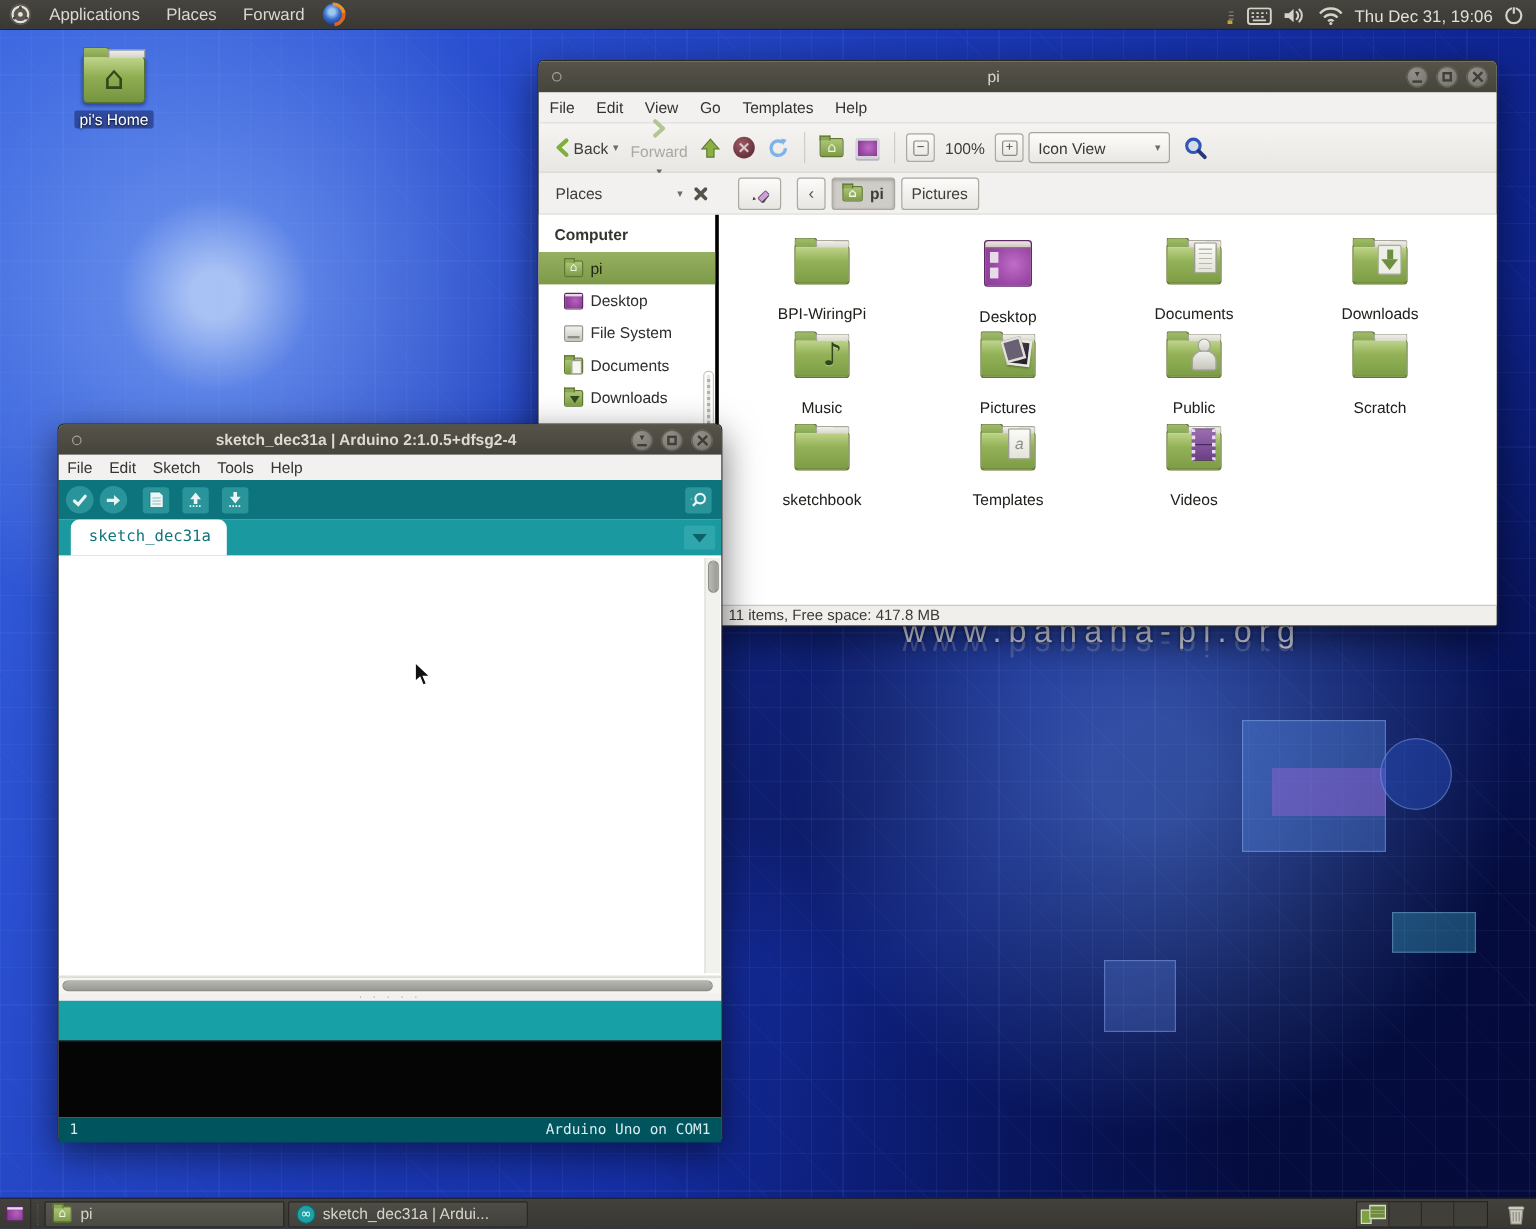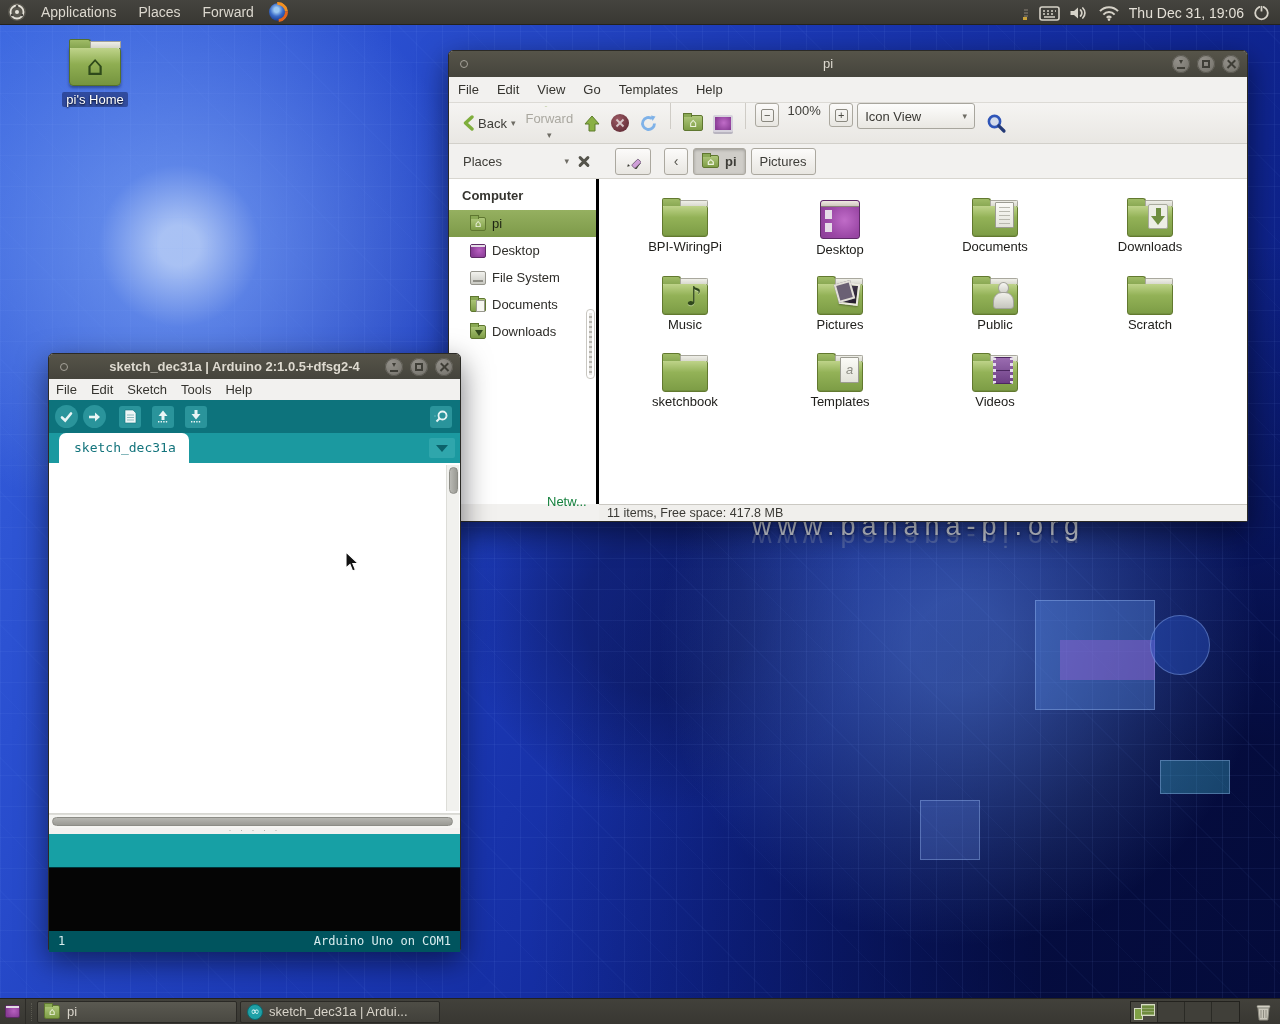--- a/index.html
+++ b/index.html
@@ -54,21 +54,21 @@
   .wb-min::before{content:"";position:absolute;left:7px;top:5px;border-left:2px solid transparent;border-right:2px solid transparent;border-top:4px solid #3f3e37;}
   .wb-max::after{content:"";position:absolute;inset:5px;border:2px solid #3f3e37;}
   .wb-close::before,.wb-close::after{content:"";position:absolute;left:3.5px;top:8px;width:11px;height:2.4px;background:#3f3e37;}
   .wb-close::before{transform:rotate(45deg);} .wb-close::after{transform:rotate(-45deg);}
   .menubar{position:absolute;left:0;right:0;display:flex;background:#f2f1ef;color:#35342f;font-size:13px;align-items:center;}
   .menubar .mi-item{padding:0 9px;}
 
   
   #fm{left:448px;top:50px;width:800px;height:472px;z-index:10;}
   #fm .menubar{top:26px;height:26px;border-bottom:1px solid #dcdad5;}
-  .fm-toolbar{position:absolute;left:0;right:0;top:52px;height:41px;display:flex;
+  .fm-toolbar{position:absolute;left:0;right:0;top:52px;height:41px;display:flex;align-items:center;
     background:linear-gradient(#f5f4f2,#e9e7e3);border-bottom:1px solid #d2d0ca;padding-left:8px;font-size:13px;color:#3e3d38;}
   .tbtn{display:flex;align-items:center;gap:4px;padding:3px 5px;border-radius:3px;}
   .caret{font-size:9px;color:#6e6c64;}
   .dis{color:#aaa8a0;flex-direction:column;}
   .vsep{width:1px;height:26px;background:#cfccc6;margin:0 7px;}
   .sqbtn{width:24px;height:24px;border:1px solid #aba89f;border-radius:3px;margin:0 2px;
     background:linear-gradient(#fcfbfa,#e8e6e1);display:flex;align-items:center;justify-content:center;}
   .zoomglyph{width:13px;height:13px;border:1px solid #8a887f;border-radius:2px;font-size:11px;line-height:11px;text-align:center;color:#4a4942;}
   .combo{width:118px;height:26px;border:1px solid #a8a69e;border-radius:3px;margin:0 6px 0 2px;
     background:linear-gradient(#fdfdfc,#e9e7e2);display:flex;align-items:center;padding:0 7px;font-size:13px;color:#3a3934;}
@@ -86,21 +86,21 @@
   .fm-body{position:absolute;left:0;right:0;top:128px;bottom:17px;background:#fff;}
   .fm-sidebar{position:absolute;left:0;top:0;bottom:0;width:150px;background:#fff;border-right:3px solid #000000;font-size:13px;color:#2e2d29;}
   .sb-header{font-weight:bold;padding:9px 0 7px 13px;color:#35342f;}
   .sb-item{height:27px;display:flex;align-items:center;padding-left:21px;}
   .sb-item.sel{background:linear-gradient(#95b060,#7d9a49);color:#1e2413;}
   .sb-scroll{position:absolute;right:1px;top:130px;width:9px;height:70px;background:#e8e6e2;border:1px solid #c9c7c1;border-radius:4px;
     background-image:repeating-linear-gradient(0deg,#b4b2ac 0 2px,transparent 2px 5px);background-clip:content-box;padding:3px 2px;}
   .sb-partial{position:absolute;left:98px;top:315px;color:#15803d;}
   .fm-files{position:absolute;left:151px;right:0;top:0;bottom:0;background:#fff;}
   .file-item{position:absolute;width:110px;text-align:center;font-size:13px;color:#21201d;}
-  .flabel{margin-top:3px;line-height:14px;}
+  .flabel{margin-top:18px;line-height:14px;}
   .fm-status{position:absolute;left:150px;right:0;bottom:0;height:17px;background:#f0efec;border-top:1px solid #cbc9c3;
     font-size:12.5px;color:#3b3a35;line-height:16px;padding-left:8px;}
 
   
   .fold{position:relative;width:46px;height:33px;margin:13px auto 3px;
     background:linear-gradient(180deg,#c2d68e 0%,#93b257 40%,#7c9c45 100%);
     border:1px solid #62792f;border-radius:2px 4px 3px 3px;
     box-shadow:inset 0 1px 0 rgba(255,255,255,.55), inset 0 -1px 0 rgba(0,0,0,.08);}
   .fold::before{content:"";position:absolute;top:-7px;left:-1px;width:17px;height:7px;
     background:linear-gradient(#9fbb66,#8aa954);border:1px solid #62792f;border-bottom:none;border-radius:2px 3px 0 0;}
@@ -142,21 +142,21 @@
   .mi-folder::before{content:"";position:absolute;top:-3px;left:-1px;width:7px;height:3px;background:#8aa954;border:1px solid #5f7730;border-bottom:none;}
   .mi .mg{position:absolute;left:0;right:0;top:-1px;text-align:center;font-size:10px;line-height:14px;color:#eef3e0;font-family:"DejaVu Sans",sans-serif;}
   .mi-desktop{background:radial-gradient(circle at 60% 45%,#b75fc0,#8a3d96 75%);border:1px solid #5e2a66;border-radius:2px;}
   .mi-desktop::before{content:"";position:absolute;left:0;right:0;top:0;height:2px;background:#e3dce5;}
   .mi-drive{background:linear-gradient(#f2f2ee,#c9c9c2);border:1px solid #96958d;border-radius:2px;}
   .mi-drive::after{content:"";position:absolute;left:2px;right:2px;bottom:2px;height:2px;background:#8f8e86;}
   .mi-docs::after{content:"";position:absolute;right:0;top:1px;width:7px;height:10px;background:#f6f6f0;border:1px solid #99998f;}
   .mi-dl::after{content:"";position:absolute;right:2px;top:4px;border-left:4px solid transparent;border-right:4px solid transparent;border-top:6px solid #31491c;}
 
   
-  #ard{left:48px;top:353px;width:413px;height:598px;z-index:20;}
+  #ard{left:48px;top:353px;width:554px;height:598px;z-index:20;}
   #ard .titlebar{height:25px;}
   #ard .titlebar .title{line-height:25px;font-weight:bold;}
   #ard .menubar{top:25px;height:21px;font-size:13px;}
   #ard .menubar .mi-item{padding:0 7px;}
   .ard-toolbar{position:absolute;left:0;right:0;top:46px;height:33px;background:#0d737c;display:flex;align-items:center;padding:0 6px;}
   .abtn{width:23px;height:23px;margin-right:5px;border-radius:50%;background:#2a949b;display:flex;align-items:center;justify-content:center;}
   .abtn.sq{border-radius:3px;width:22px;height:22px;}
   .abtn.right{margin-left:auto;margin-right:2px;}
   .ard-tabs{position:absolute;left:0;right:0;top:79px;height:30px;background:#1b99a0;}
   .ard-tab{position:absolute;left:10px;top:0;width:130px;height:30px;background:#fff;border-radius:7px 7px 0 0;

